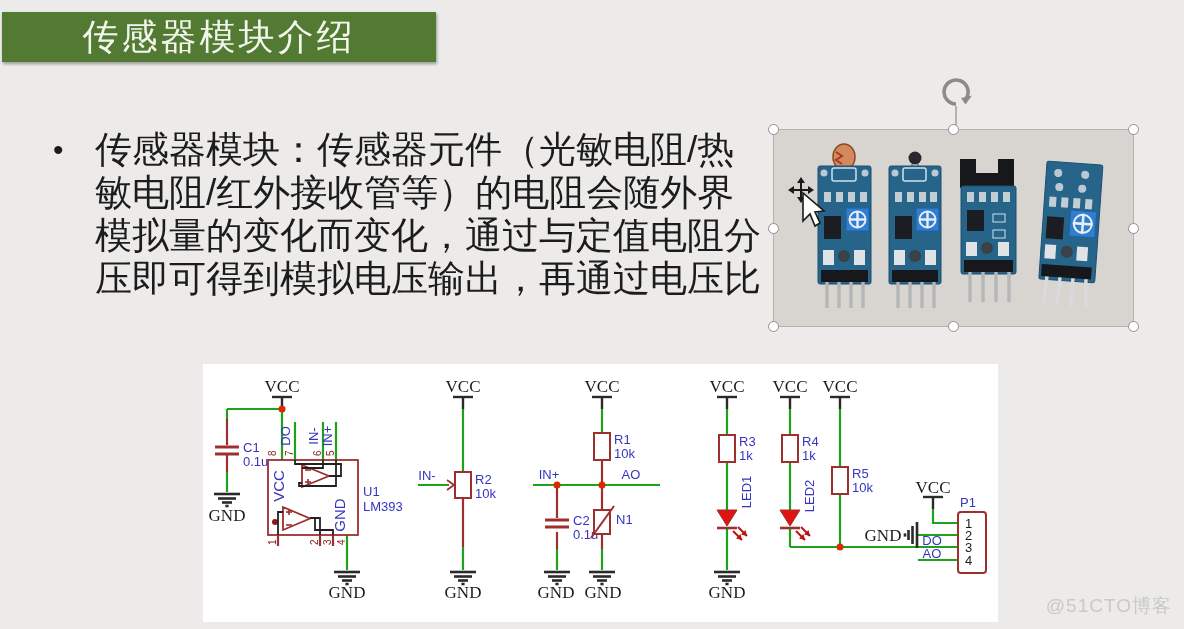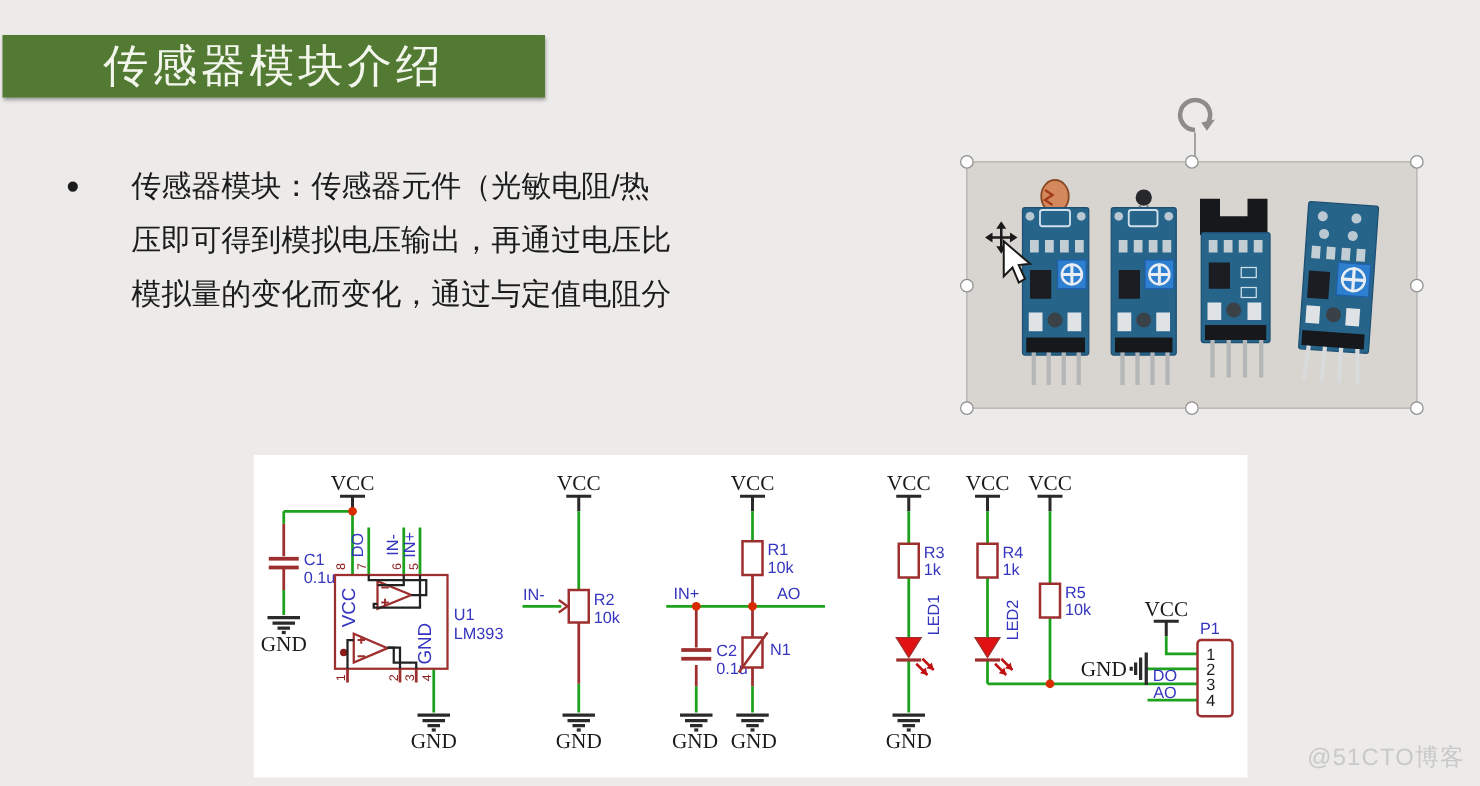--- a/index.html
+++ b/index.html
@@ -1,26 +1,26 @@
 <!DOCTYPE html>
 <html><head>
 <meta charset="utf-8">
 <style>
   html,body{margin:0;padding:0;}
   .stage{position:relative;width:1184px;height:629px;background:#ecebe9;overflow:hidden;
          font-family:"Liberation Sans",sans-serif;}
   
   .banner{position:absolute;left:2px;top:12px;width:434px;height:50px;background:#527a33;
-          box-shadow:1px 2px 3px rgba(0,0,0,.35);display:flex;align-items:center;justify-content:center;margin-top:16px;}
+          box-shadow:1px 2px 3px rgba(0,0,0,.35);display:flex;align-items:center;justify-content:center;}
   .banner span{color:#f3f6ec;font-size:36px;letter-spacing:3px;}
   
   .bullet-block{position:absolute;left:47px;top:128px;width:714px;display:flex;}
   .bullet-dot{font-size:30px;color:#1c1c1c;width:52px;line-height:43px;padding-left:6px;}
   .bullet-lines{flex:1;}
-  .bullet-lines div{font-size:24px;line-height:43px;color:#1c1c1c;white-space:nowrap;}
+  .bullet-lines div{font-size:37px;line-height:43px;color:#1c1c1c;white-space:nowrap;}
   
   .photo{position:absolute;left:773px;top:129px;width:361px;height:198px;background:#d8d5d1;
          border:1px solid #b5b3af;box-sizing:border-box;}
   .handle{position:absolute;width:11px;height:11px;border-radius:50%;background:#fff;
           border:1.5px solid #8f8f8f;box-sizing:border-box;z-index:5;}
   .rotator{position:absolute;left:159px;top:-52px;z-index:4;}
   .cursor{position:absolute;left:14px;top:47px;z-index:6;}
   .photo svg.modules{position:absolute;left:0;top:0;}
   
   .schematic{position:absolute;left:203px;top:364px;width:795px;height:258px;background:#ffffff;}
@@ -38,22 +38,23 @@
 <div class="stage">
 
   <div class="banner">
     <span>传感器模块介绍</span>
   </div>
 
   <div class="bullet-block">
     <div class="bullet-dot">•</div>
     <div class="bullet-lines">
       <div>传感器模块：传感器元件（光敏电阻/热</div>
+      <div>敏电阻/红外接收管等）的电阻会随外界</div>
+      <div>模拟量的变化而变化，通过与定值电阻分</div>
       <div>压即可得到模拟电压输出，再通过电压比</div>
-      <div>模拟量的变化而变化，通过与定值电阻分</div>
     </div>
   </div>
 
   <div class="photo">
 
     <svg class="rotator" width="46" height="54" viewBox="0 0 46 54">
       <line x1="23" y1="28" x2="23" y2="54" stroke="#a6a4a0" stroke-width="1.6"></line>
       <path d="M 23 26 A 12 12 0 1 1 33.5 20" fill="none" stroke="#8e8c88" stroke-width="3.6"></path>
       <path d="M 28 20 L 39 17.5 L 32.5 26.5 Z" fill="#8e8c88"></path>
     </svg>

